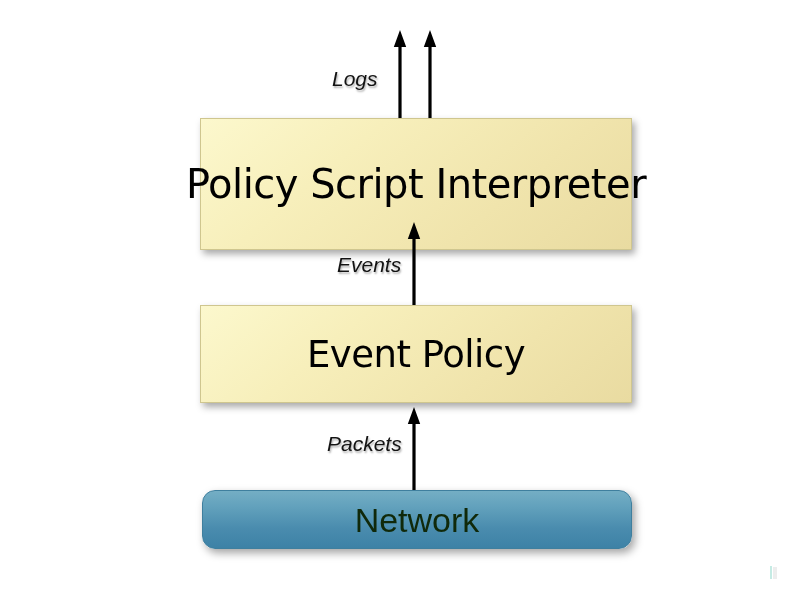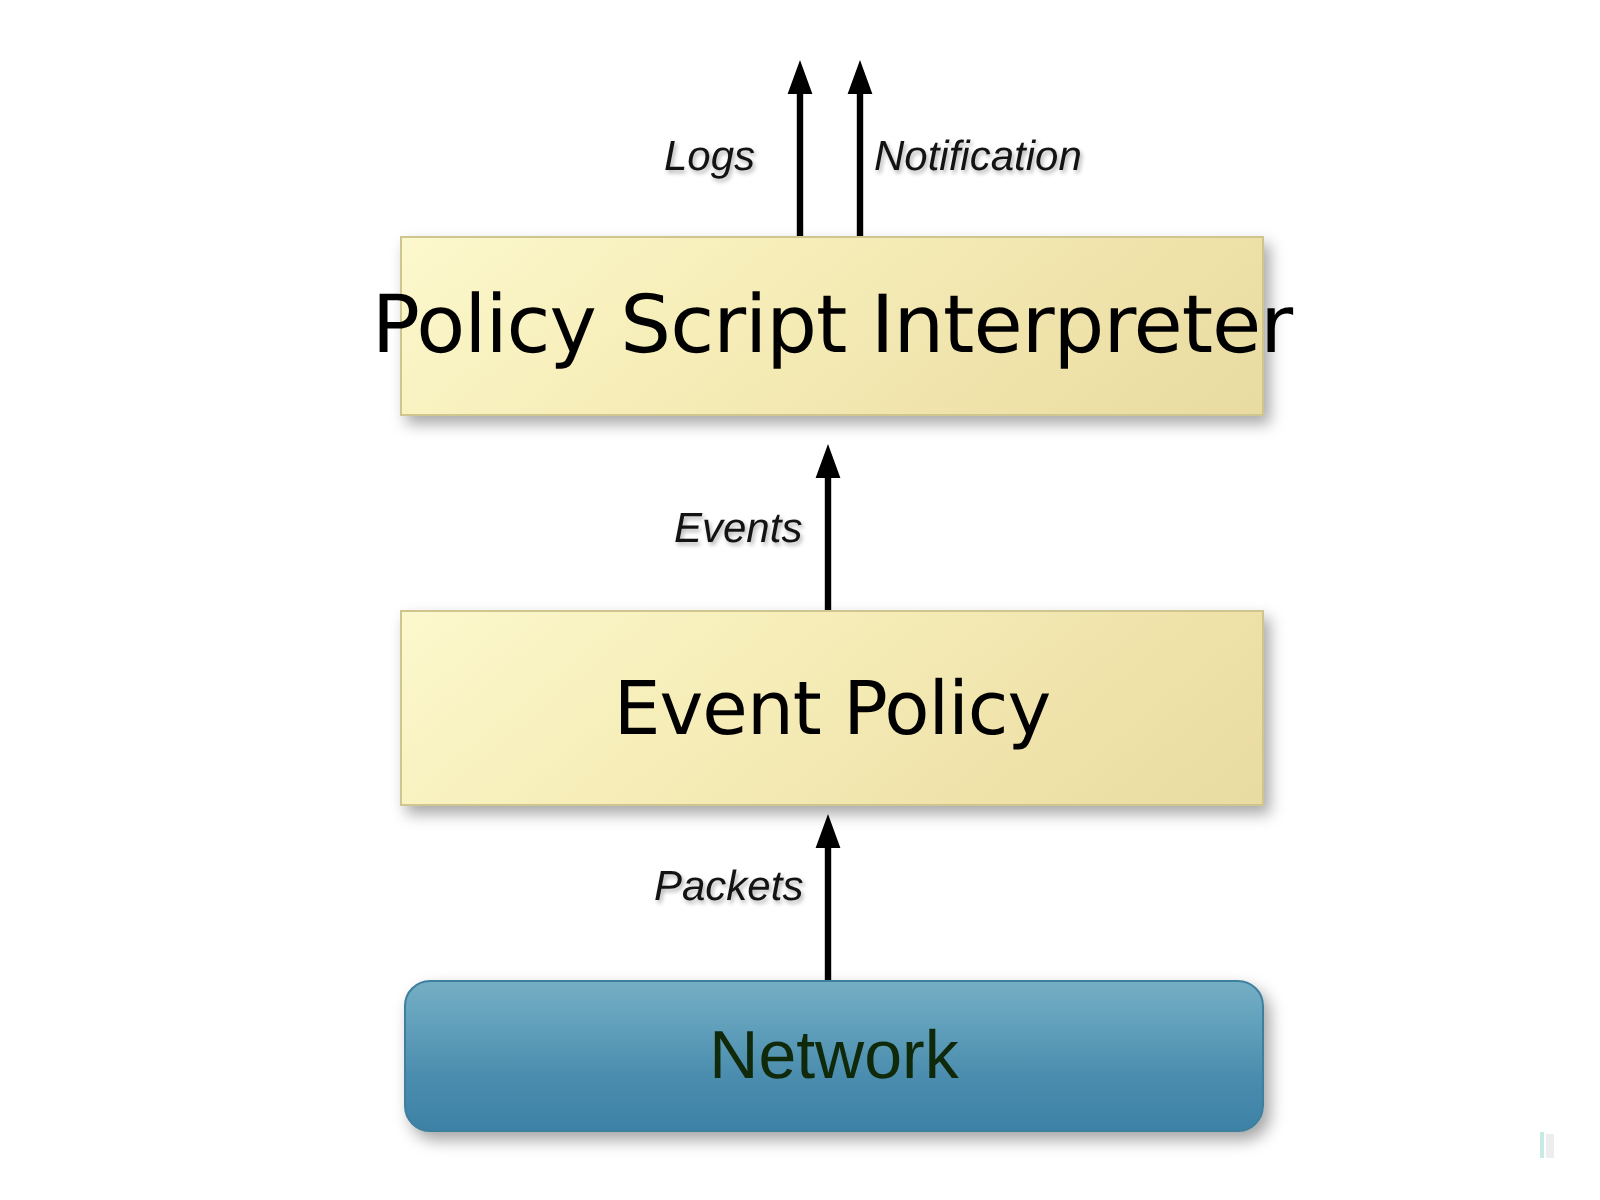--- a/index.html
+++ b/index.html
@@ -44,33 +44,33 @@
     background: linear-gradient(180deg, #74aec4 0%, #62a1bc 28%, #4a8cae 65%, #3d82a6 100%);
     border: 1px solid #3f7f9e;
     border-radius: 13px;
     box-shadow: 3px 4px 8px rgba(0,0,0,0.36);
   }
 
   #box-policy {
     left: 200px;
     top: 118px;
     width: 432px;
-    height: 90px;
+    height: 132px;
   }
   #box-engine {
     left: 200px;
     top: 305px;
     width: 432px;
     height: 98px;
   }
   #box-network {
     left: 202px;
     top: 490px;
     width: 430px;
-    height: 76px;
+    height: 59px;
   }
 
   .box-label {
     font-family: "DejaVu Sans", sans-serif;
     font-weight: 400;
     letter-spacing: -0.5px;
   }
   #label-policy {
     font-size: 40px;
     line-height: 1;
@@ -136,21 +136,20 @@
   </div>
 
   <div class="arrow" id="arrow-notification">
     <svg width="16" height="92" viewBox="0 0 16 92" aria-hidden="true">
       <path d="M8 0 L14.2 17 L9.6 17 L9.6 92 L6.4 92 L6.4 17 L1.8 17 Z" fill="#000000"></path>
     </svg>
   </div>
 
   <div class="edge-label" id="label-logs">Logs</div>
 
-  <div class="edge-label" id="label-notification">Notification</div>
 
   <div class="box box-yellow" id="box-policy">
     <span class="box-label" id="label-policy">Policy Script Interpreter</span>
   </div>
 
   <div class="arrow" id="arrow-events">
     <svg width="16" height="84" viewBox="0 0 16 84" aria-hidden="true">
       <path d="M8 0 L14.2 17 L9.6 17 L9.6 84 L6.4 84 L6.4 17 L1.8 17 Z" fill="#000000"></path>
     </svg>
   </div>

